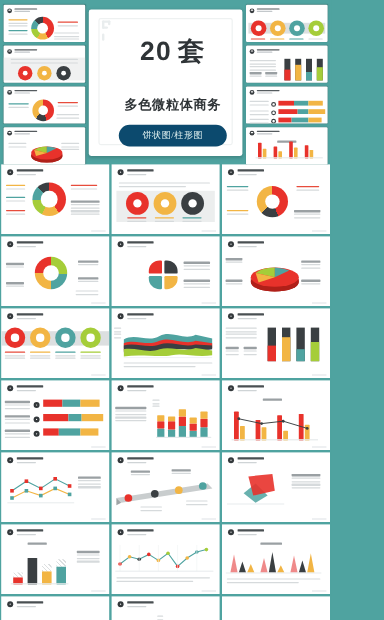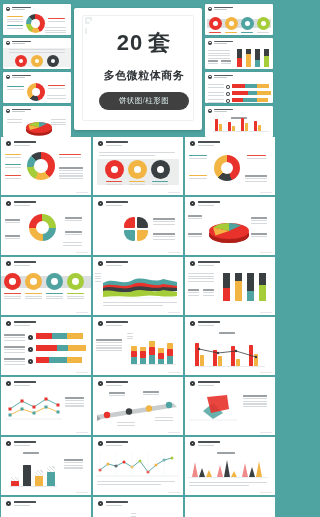--- a/index.html
+++ b/index.html
@@ -45,24 +45,24 @@
   .deco-p i { position:absolute; background:#e9edee; display:block; border-radius:1px; }
   .deco-p .s1{ left:0; top:0; width:2px; height:7px; }
   .deco-p .s2{ left:0; top:0; width:7px; height:2px; }
   .deco-p .s3{ left:5px; top:0; width:2px; height:4px; }
   .deco-p .s4{ left:0; top:5px; width:5px; height:2px; }
   .deco-p .s5{ left:0; top:11px; width:2px; height:6px; }
 
   .card-inner{ position:absolute; left:12px; right:0; top:24px; text-align:center; }
   .t-20 { font-size:22px; font-weight:bold; color:#2f3437; letter-spacing:1px; line-height:1; }
   .t-20 .sp { display:inline-block; width:5px; }
-  .t-sub1 { font-size:11px; font-weight:bold; color:#2f3437; margin-top:14px; letter-spacing:.5px; }
+  .t-sub1 { font-size:11px; font-weight:bold; color:#2f3437; margin-top:26px; letter-spacing:.5px; }
   .t-sub2 { font-size:11px; font-weight:bold; color:#2f3437; margin-top:8px; letter-spacing:.5px; }
   .pill {
-    display:inline-block; margin-top:9px; background:#404040; color:#dff0ef;
+    display:inline-block; margin-top:9px; background:#0c4a6e; color:#dff0ef;
     font-size:7.5px; padding:4px 20px; border-radius:9px; letter-spacing:.5px;font-family:Liberation Serif, serif;
   }
 
   
   .grid {
     position:absolute; left:0; top:137px; width:276px;
     display:grid; grid-template-columns:repeat(3,1fr); gap:2px; padding:0 1px 2px 1px;
   }
   .slide { background:#fff; height:58px; position:relative; overflow:hidden; }
   .slide.empty { background:#fff; }

